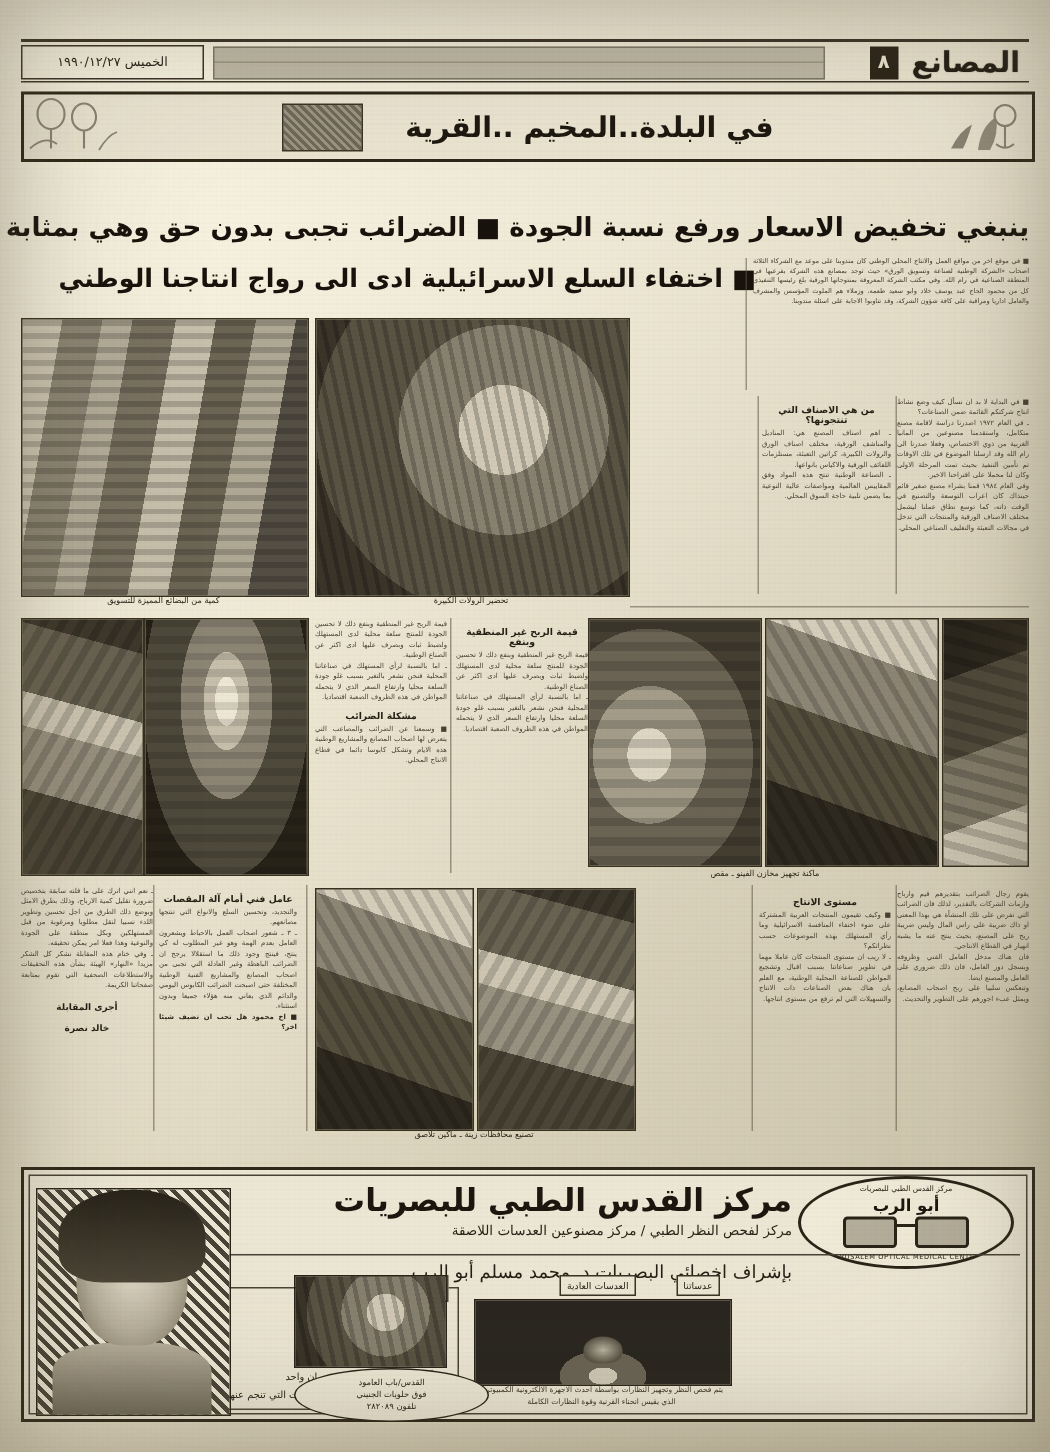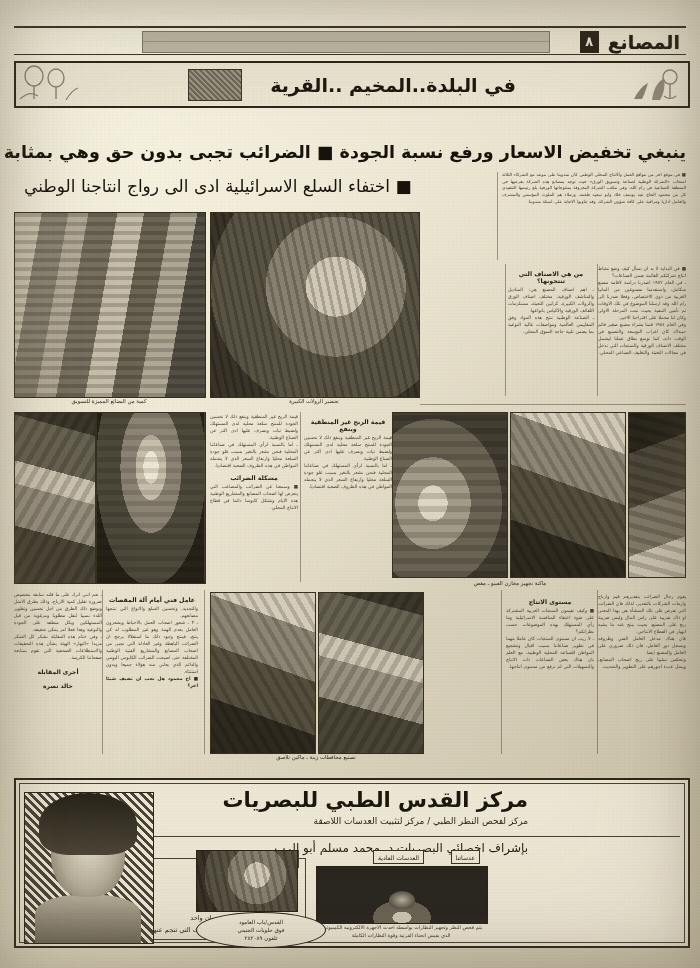--- a/index.html
+++ b/index.html
@@ -54,22 +54,22 @@
     border:1px solid #3b3427;}
 
   
   .kicker{position:absolute;left:0;top:86px;width:672px;text-align:center;}
   .kicker span{font-size:11.5px;color:#2a2318;letter-spacing:.5px;}
   .kicker .ul{margin:3px auto 0;width:190px;height:1px;background:#4a4133;}
 
   
   .hl1{position:absolute;left:0;top:116px;width:672px;text-align:center;
        font-size:17.5px;font-weight:bold;color:#17130c;letter-spacing:-.4px;white-space:nowrap;}
-  .hl2{position:absolute;left:10px;top:150px;width:480px;text-align:left;
-       font-size:17px;font-weight:normal;color:#17130c;letter-spacing:-.4px;white-space:nowrap;}
+  .hl2{position:absolute;left:10px;top:150px;width:480px;text-align:right;
+       font-size:17px;font-weight:bold;color:#17130c;letter-spacing:-.4px;white-space:nowrap;}
 
   
   .col{position:absolute;}
   .txt{font-size:4.6px;line-height:1.52;color:#4a4031;text-align:justify;
        letter-spacing:0;word-spacing:.3px;}
   .sub{font-size:6.2px;font-weight:bold;color:#241e14;text-align:center;margin:4px 0 3px;}
   .lead{font-weight:bold;color:#322a1e;}
   .byline{font-size:6px;font-weight:bold;color:#241e14;text-align:center;line-height:1.5;margin-top:5px;}
   .vrule{position:absolute;width:1px;background:#5d5444;opacity:.55;}
   .hrule{position:absolute;height:1px;background:#5d5444;opacity:.55;}
@@ -167,20 +167,23 @@
     <div class="mast-rule"></div>
     <div class="mast-rule b"></div>
 
     <div class="nameplate">
       <div class="logo-nahar">المصانع</div>
       <div class="pagenum">٨</div>
     </div>
 
     <div class="greybar"></div>
 
+    <div class="datebox">
+      <span>الخميس ١٩٩٠/١٢/٢٧</span>
+    </div>
   </div>
 
   <div class="banner">
     <div class="banner-orn">
       <svg width="64" height="39" viewBox="0 0 64 39" class="ornleaf">
         <path d="M10 36 q6-12 14-16 q-3 10-6 16z" fill="#3b3427"></path>
         <path d="M28 37 q2-16 12-22 q2 12-4 22z" fill="#4a4234"></path>
         <circle cx="46" cy="14" r="7" fill="none" stroke="#3b3427" stroke-width="1.4"></circle>
         <path d="M46 21 l0 14" stroke="#3b3427" stroke-width="1.4"></path>
         <path d="M40 33 q6 5 12 0" stroke="#3b3427" stroke-width="1.2" fill="none"></path>
@@ -305,23 +308,33 @@
     <div class="txt lead">■ اخ محمود هل تحب ان تضيف شيئا اخر؟</div>
   </div>
   <div class="vrule" style="left:88px;top:564px;height:164px;"></div>
   <div class="vrule" style="left:190px;top:564px;height:164px;"></div>
   <div class="vrule" style="right:88px;top:564px;height:164px;"></div>
   <div class="vrule" style="right:184px;top:564px;height:164px;"></div>
 
   <div class="ad">
     <div class="ad-inner"></div>
 
+    <div class="logo-oval">
+      <div class="logo-top">مركز القدس الطبي للبصريات</div>
+      <div class="logo-mid">أبو الرب</div>
+      <div class="glasses">
+        <div class="lens l"></div>
+            <div class="bridge"></div>
+            <div class="lens r"></div>
+      </div>
+      <div class="logo-bot">JERUSALEM OPTICAL MEDICAL CENTER</div>
+    </div>
 
     <div class="ad-title">مركز القدس الطبي للبصريات</div>
-    <div class="ad-sub">مركز لفحص النظر الطبي / مركز لتثبيت العدسات اللاصقة</div>
+    <div class="ad-sub">مركز لفحص النظر الطبي / مركز مصنوعين العدسات اللاصقة</div>
     <div class="ad-rule"></div>
     <div class="ad-doctor">بإشراف اخصائي البصريات د. محمد مسلم أبو الرب</div>
 
     <div class="lens-box">
       <div class="lens-box-title">عدساتنا</div>
       <div class="lens-list">
         <div>ـ دقيقـــة جــدا</div>
         <div>ـ يومـيـــة ودائمـــة</div>
         <div>ـ نقــاوة للاكسجين</div>
         <div>ـ تأمين الرؤية في العينين وفي ان واحد</div>

